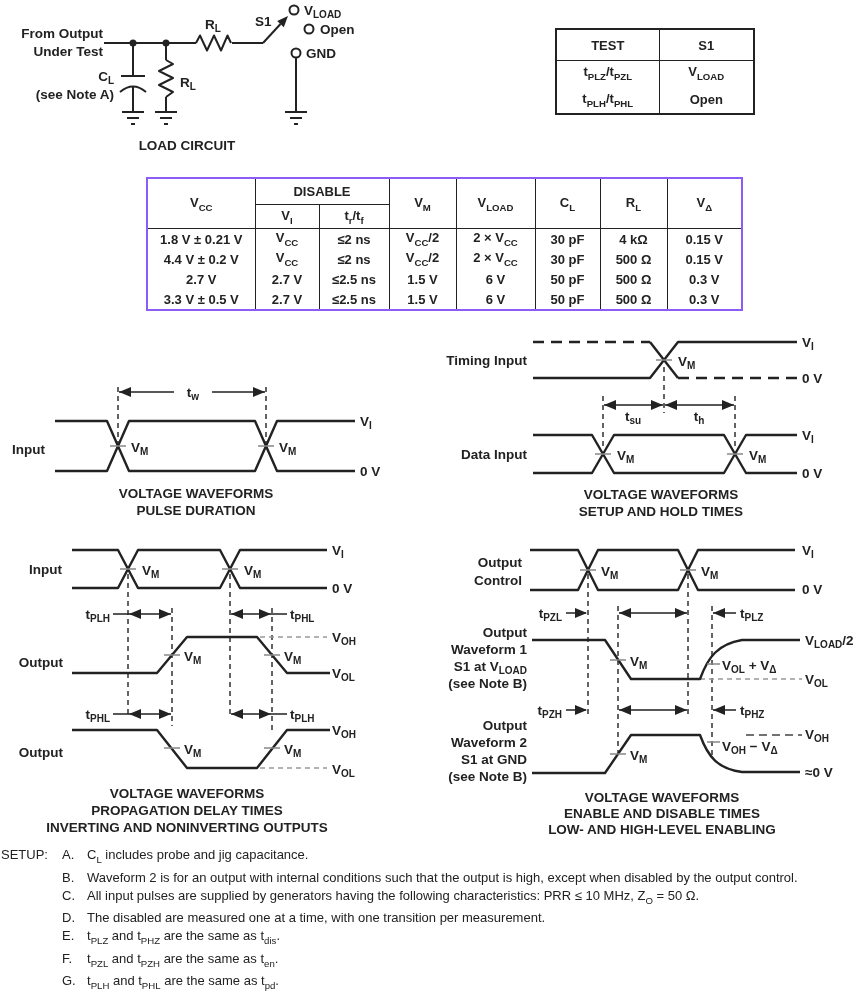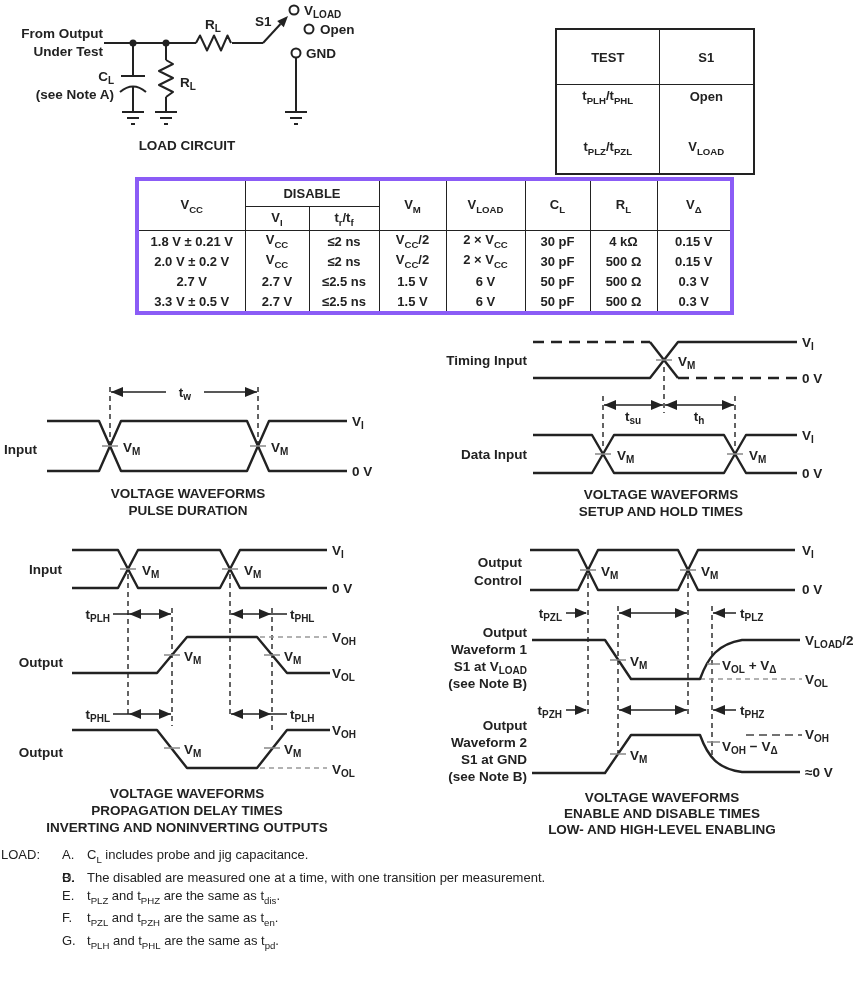--- a/index.html
+++ b/index.html
@@ -16,27 +16,27 @@
   .darkdash{fill:none;stroke:#444;stroke-width:1.5;stroke-dasharray:8 5}
   .dim{fill:none;stroke:#222;stroke-width:1.6}
   .head{fill:#222;stroke:none}
   .tick{fill:none;stroke:#888;stroke-width:1.5}
   .dot{fill:#222;stroke:none}
   .term{fill:#fff;stroke:#222;stroke-width:2}
   sub{font-size:74%}
   
   .ttable{position:absolute;left:555px;top:28px;width:198px;border-collapse:collapse;
           table-layout:fixed;font-weight:bold;font-size:13px;text-align:center;border:2px solid #222}
-  .ttable th,.ttable td{padding:16px;border-left:1.2px solid #222}
+  .ttable th,.ttable td{padding:4px;border-left:1.2px solid #222}
   .ttable thead th{height:22px;border-bottom:1.8px solid #222}
   .ttable tbody td{height:19px}
   .ttable tbody tr:first-child td{padding-top:2px}
   
-  .ptable{position:absolute;left:135px;top:177px;width:595px;border-collapse:collapse;
-          table-layout:fixed;font-weight:bold;font-size:13px;text-align:center;border:4px solid #8b5cf6}
+  .ptable{position:absolute;left:146px;top:177px;width:595px;border-collapse:collapse;
+          table-layout:fixed;font-weight:bold;font-size:13px;text-align:center;border:2px solid #8b5cf6}
   .ptable th,.ptable td{padding:0;border-left:1.2px solid #222}
   .ptable tr.h1 th{height:25px}
   .ptable tr.h2 th{height:23px}
   .ptable th.inputs{border-bottom:1.2px solid #222}
   .ptable tbody tr td{height:20px}
   .ptable tbody tr:first-child td{border-top:1.8px solid #222}
   
   .notes{position:absolute;left:0;top:846px;width:853px;font-size:13px;line-height:18px;color:#222}
   .notes-title{position:absolute;left:1px;top:0}
   .note-line{position:relative;padding-left:87px;white-space:nowrap}
@@ -92,26 +92,26 @@
       <col style="width:95px">
     </colgroup>
   <thead>
     <tr>
       <th>TEST</th>
       <th>S1</th>
     </tr>
   </thead>
   <tbody>
       <tr>
+        <td>t<sub>PLZ</sub>/t<sub>PZL</sub></td>
+        <td>V<sub>LOAD</sub></td>
+      </tr>
+      <tr>
         <td>t<sub>PLH</sub>/t<sub>PHL</sub></td>
         <td>Open</td>
-      </tr>
-      <tr>
-        <td>t<sub>PLZ</sub>/t<sub>PZL</sub></td>
-        <td>V<sub>LOAD</sub></td>
       </tr>
     </tbody>
 </table>
 
 <table class="ptable">
   <colgroup>
     <col style="width:108px">
       <col style="width:64px">
       <col style="width:70px">
       <col style="width:67px">
@@ -140,21 +140,21 @@
         <td>1.8 V ± 0.21 V</td>
         <td>V<sub>CC</sub></td>
         <td>≤2 ns</td>
         <td>V<sub>CC</sub>/2</td>
         <td>2 × V<sub>CC</sub></td>
         <td>30 pF</td>
         <td>4 kΩ</td>
         <td>0.15 V</td>
       </tr>
       <tr>
-        <td>2.0 V ± 0.2 V</td>
+        <td>4.4 V ± 0.2 V</td>
         <td>V<sub>CC</sub></td>
         <td>≤2 ns</td>
         <td>V<sub>CC</sub>/2</td>
         <td>2 × V<sub>CC</sub></td>
         <td>30 pF</td>
         <td>500 Ω</td>
         <td>0.15 V</td>
       </tr>
       <tr>
         <td>2.7 V</td>
@@ -172,21 +172,21 @@
         <td>≤2.5 ns</td>
         <td>1.5 V</td>
         <td>6 V</td>
         <td>50 pF</td>
         <td>500 Ω</td>
         <td>0.3 V</td>
       </tr>
     </tbody>
 </table>
 
-<div class="abs" style="left:0;top:330px">
+<div class="abs" style="left:8px;top:330px">
 <svg width="430" height="200" viewBox="0 0 430 200">
   <path class="dashv" d="M110,57 V113 M258,57 V113"></path>
   <g>
     <path class="dim" d="M111,62 H166 M204,62 H257"></path>
     <polygon class="head" points="111,62 123,57 123,67"></polygon>
     <polygon class="head" points="257,62 245,57 245,67"></polygon>
   </g>
   <text x="185" y="67" text-anchor="middle"><tspan>t</tspan><tspan dy="3" font-size="74%">w</tspan></text>
   <g>
     <path class="wave" d="M47,91 H99 L121,141 H247 L269,91 H347"></path>
@@ -355,30 +355,34 @@
   <text x="97" y="251" text-anchor="end">(see Note B)</text>
   <text x="375" y="209"><tspan>V</tspan><tspan dy="3" font-size="74%">OH</tspan></text>
   <text x="375" y="247">≈0 V</text>
   <text x="232" y="272" text-anchor="middle">VOLTAGE WAVEFORMS</text>
   <text x="232" y="288" text-anchor="middle">ENABLE AND DISABLE TIMES</text>
   <text x="232" y="304" text-anchor="middle">LOW- AND HIGH-LEVEL ENABLING</text>
 </svg>
 </div>
 
 <div class="notes">
-  <span class="notes-title">LOAD:</span>
+  <span class="notes-title">SETUP:</span>
   <div class="note-line">
     <span class="note-letter">A.</span>
     <span>C<sub>L</sub> includes probe and jig capacitance.</span>
   </div>
   <div class="note-line">
     <span class="note-letter">B.</span>
   </div>
   <div class="note-line">
+    <span>Waveform 2 is for an output with internal conditions such that the output is high, except when disabled by the output control.</span>
+  </div>
+  <div class="note-line">
     <span class="note-letter">C.</span>
+    <span>All input pulses are supplied by generators having the following characteristics: PRR ≤ 10 MHz, Z<sub>O</sub> = 50 Ω.</span>
   </div>
   <div class="note-line">
     <span class="note-letter">D.</span>
     <span>The disabled are measured one at a time, with one transition per measurement.</span>
   </div>
   <div class="note-line">
     <span class="note-letter">E.</span>
     <span>t<sub>PLZ</sub> and t<sub>PHZ</sub> are the same as t<sub>dis</sub>.</span>
   </div>
   <div class="note-line">

